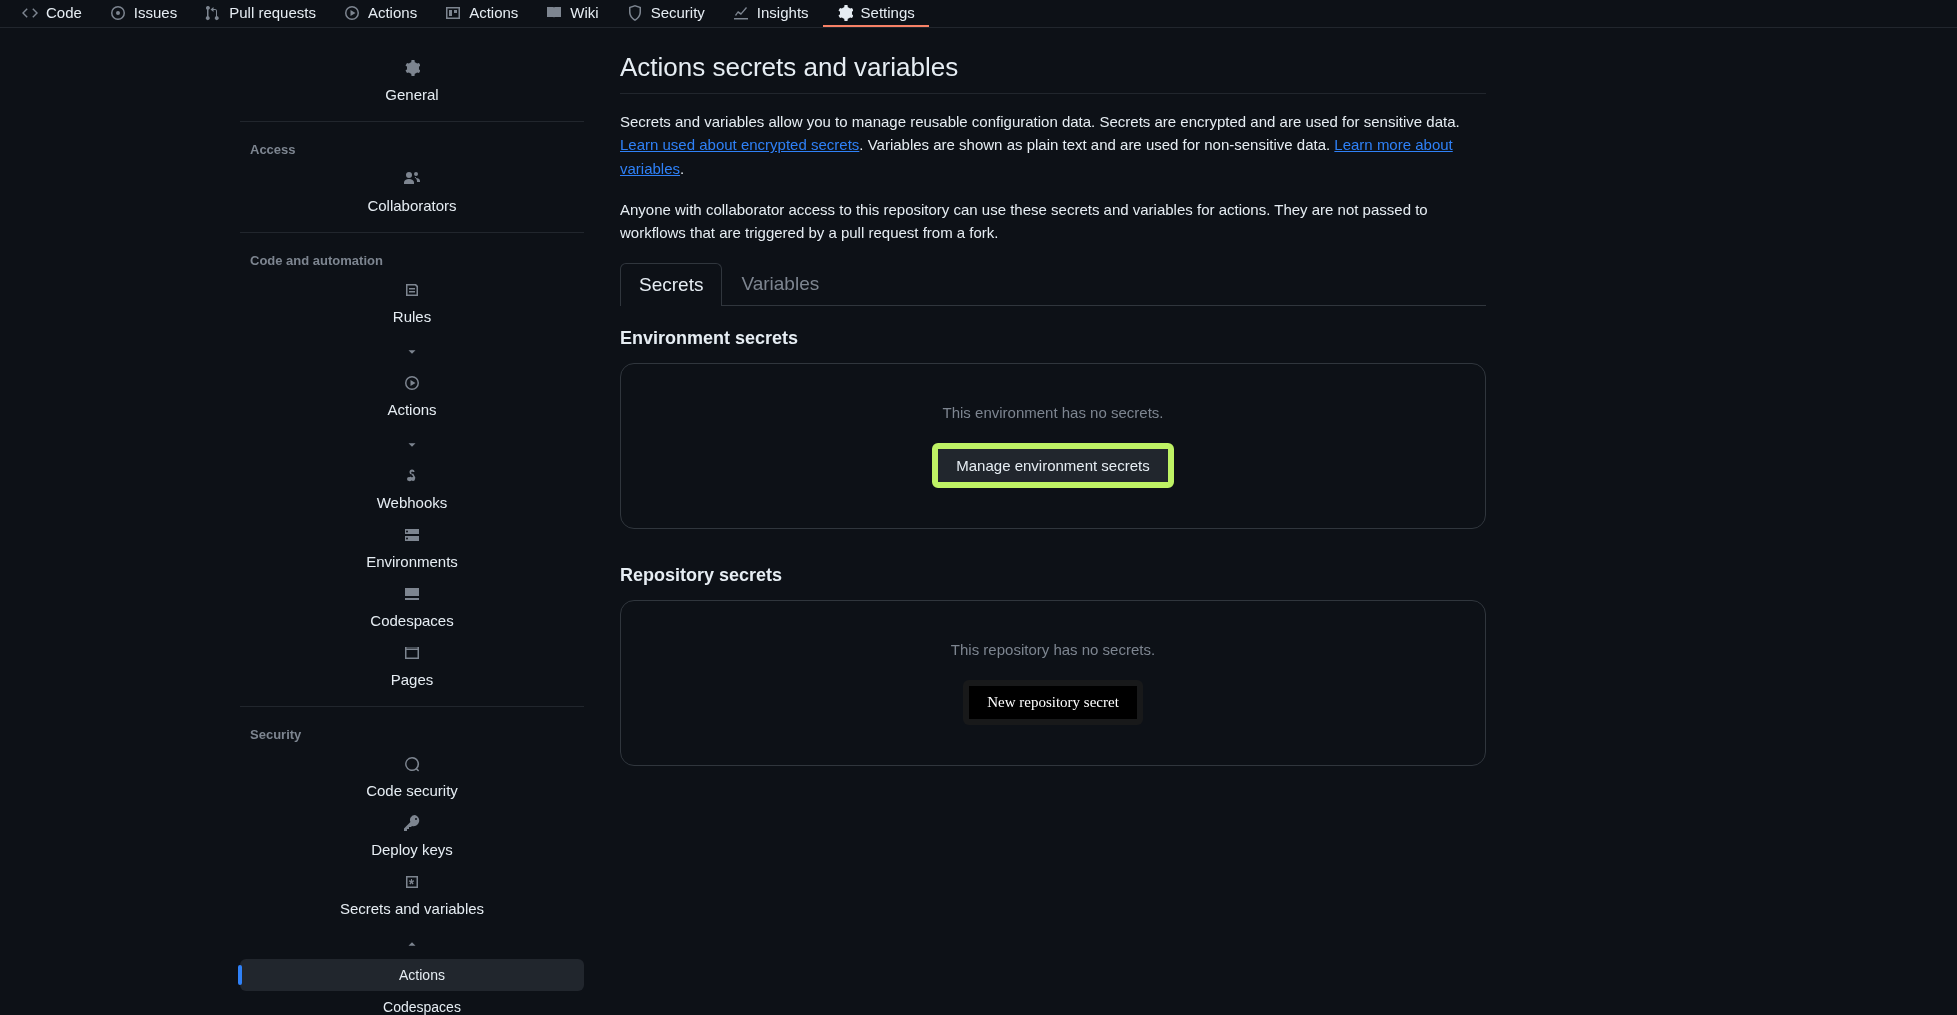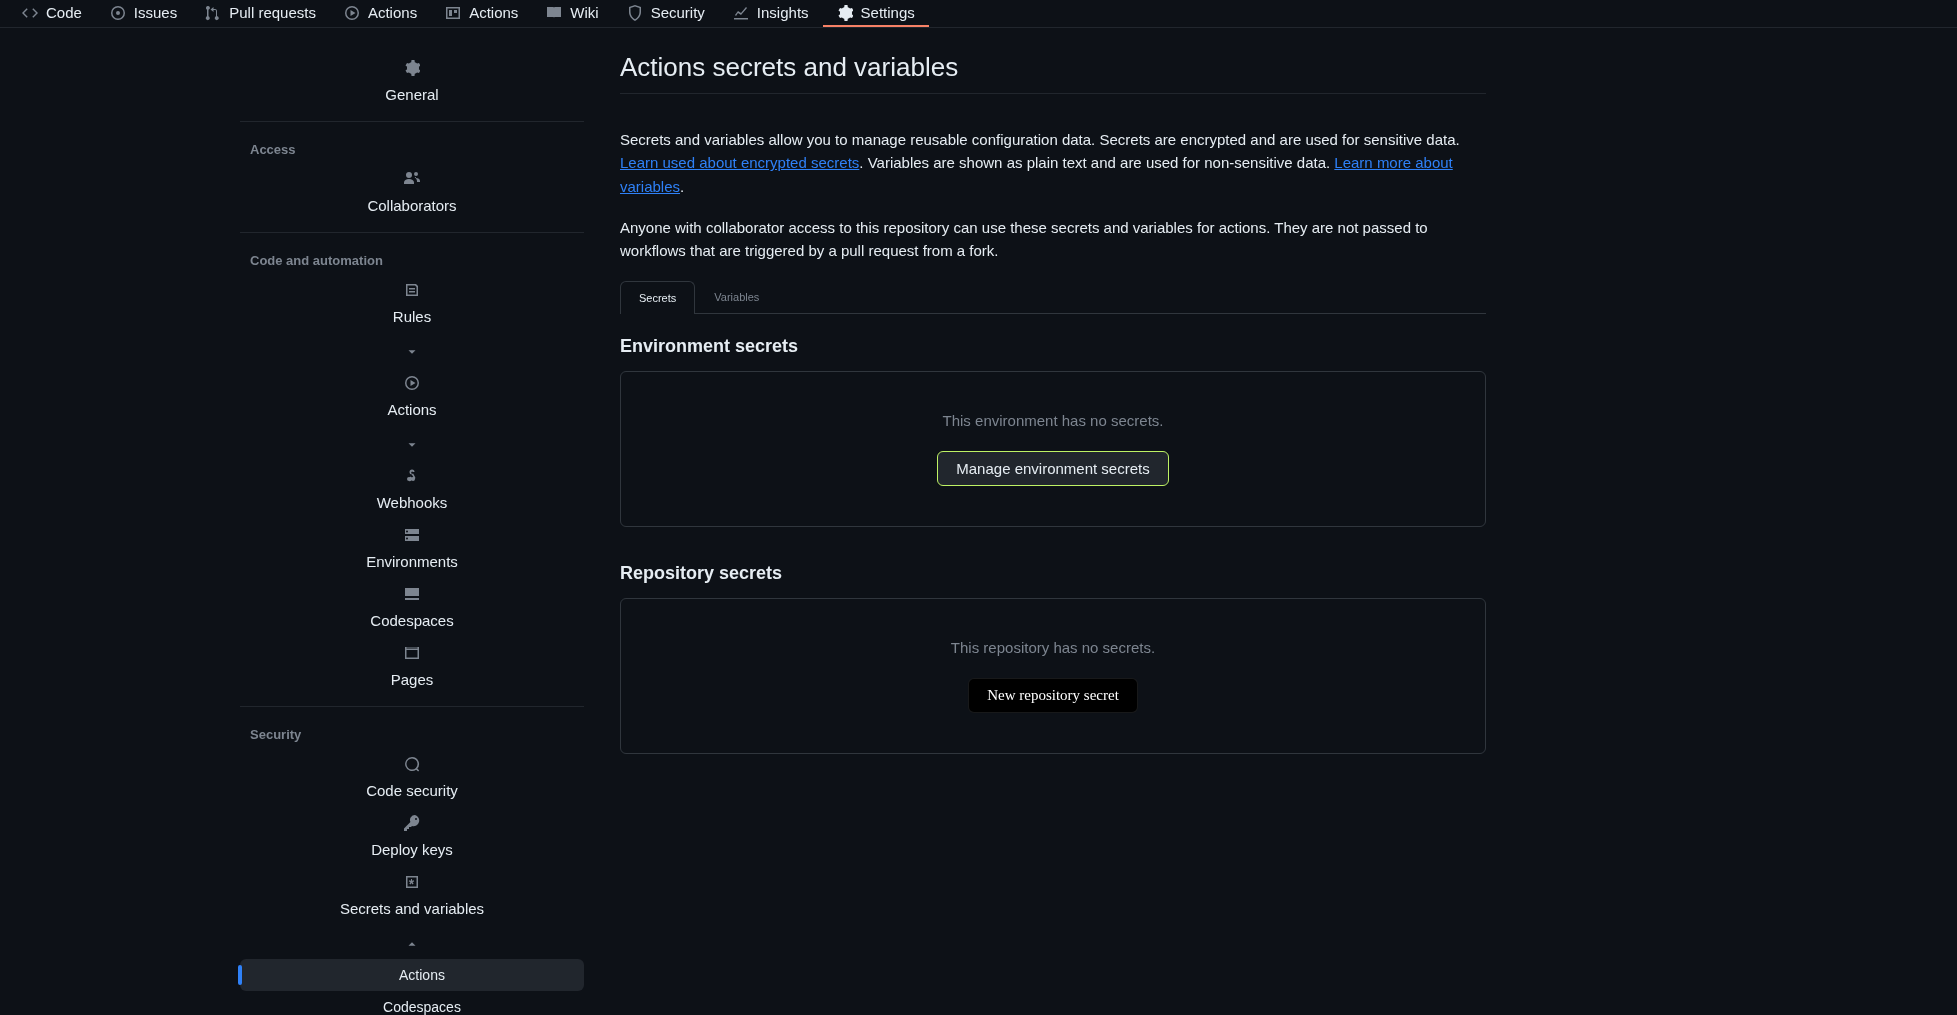--- a/index.html
+++ b/index.html
@@ -86,74 +86,74 @@
     border-top: 1px solid #21262d;
     margin: 10px 0;
   }
 
   
   h1.page-title {
     font-size: 26px;
     font-weight: 400;
     padding-bottom: 10px;
     border-bottom: 1px solid #21262d;
-    margin-bottom: 34px;
+    margin-bottom: 16px;
   }
   .desc {
     color: #e6edf3;
     font-size: 15px;
     line-height: 1.55;
     margin-bottom: 18px;
   }
   .desc strong { font-weight: 400; }
 
   .tabs {
     display: flex;
     border-bottom: 1px solid #30363d;
     margin-bottom: 22px;
   }
   .tab {
     padding: 10px 18px;
     color: #7d8590;
     cursor: pointer;
-    font-size: 11px;
+    font-size: 19px;
     border: 1px solid transparent;
     border-bottom: none;
     border-top-left-radius: 6px;
     border-top-right-radius: 6px;
   }
   .tab.active {
     color: #e6edf3;
     border-color: #30363d;
     background: #0d1117;
     position: relative;
     top: 1px;
   }
 
   h2.section-title {
     font-size: 18px;
     font-weight: 600;
     margin-bottom: 14px;
   }
   .panel {
     border: 1px solid #30363d;
-    border-radius: 6px;
+    border-radius: 14px;
     padding: 40px 20px;
     text-align: center;
     margin-bottom: 36px;
   }
   .panel-msg {
     color: #7d8590;
     font-size: 15px;
     margin-bottom: 22px;
   }
   .btn {
     display: inline-block;
     padding: 8px 18px;
-    border: 1px solid #bef264;
+    border: 6px solid #bef264;
     border-radius: 6px;
     background: #21262d;
     color: #e6edf3;
     font-size: 15px;
     cursor: pointer;
   }
   .btn.primary {
     background: #000000;
     border-color: rgba(240,246,252,0.1);
     color: #fff;

